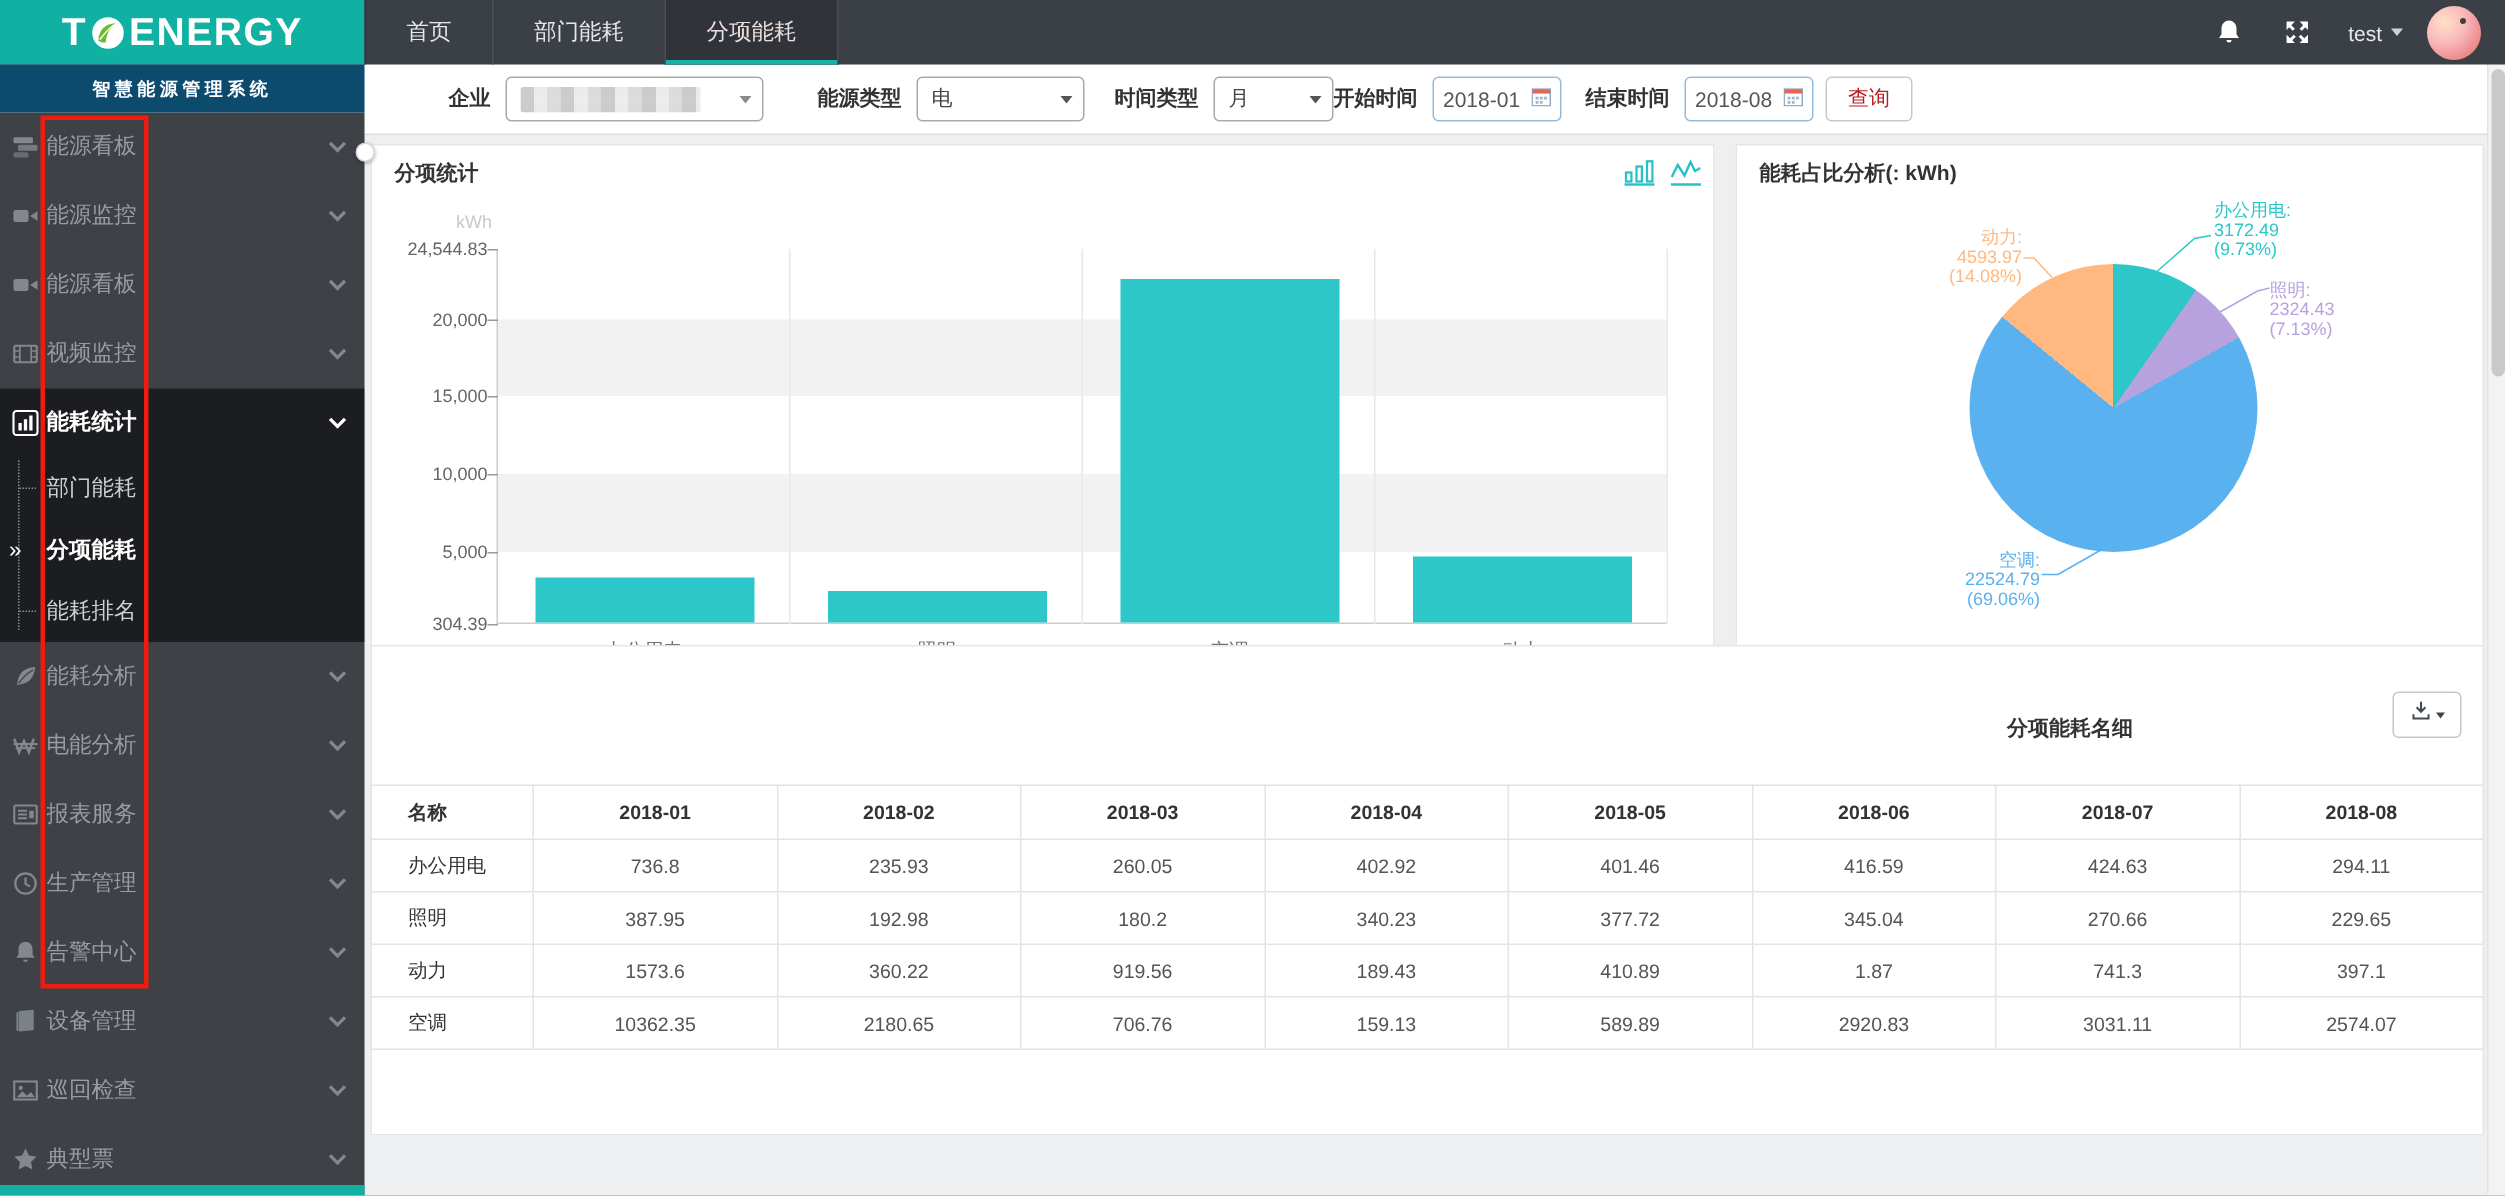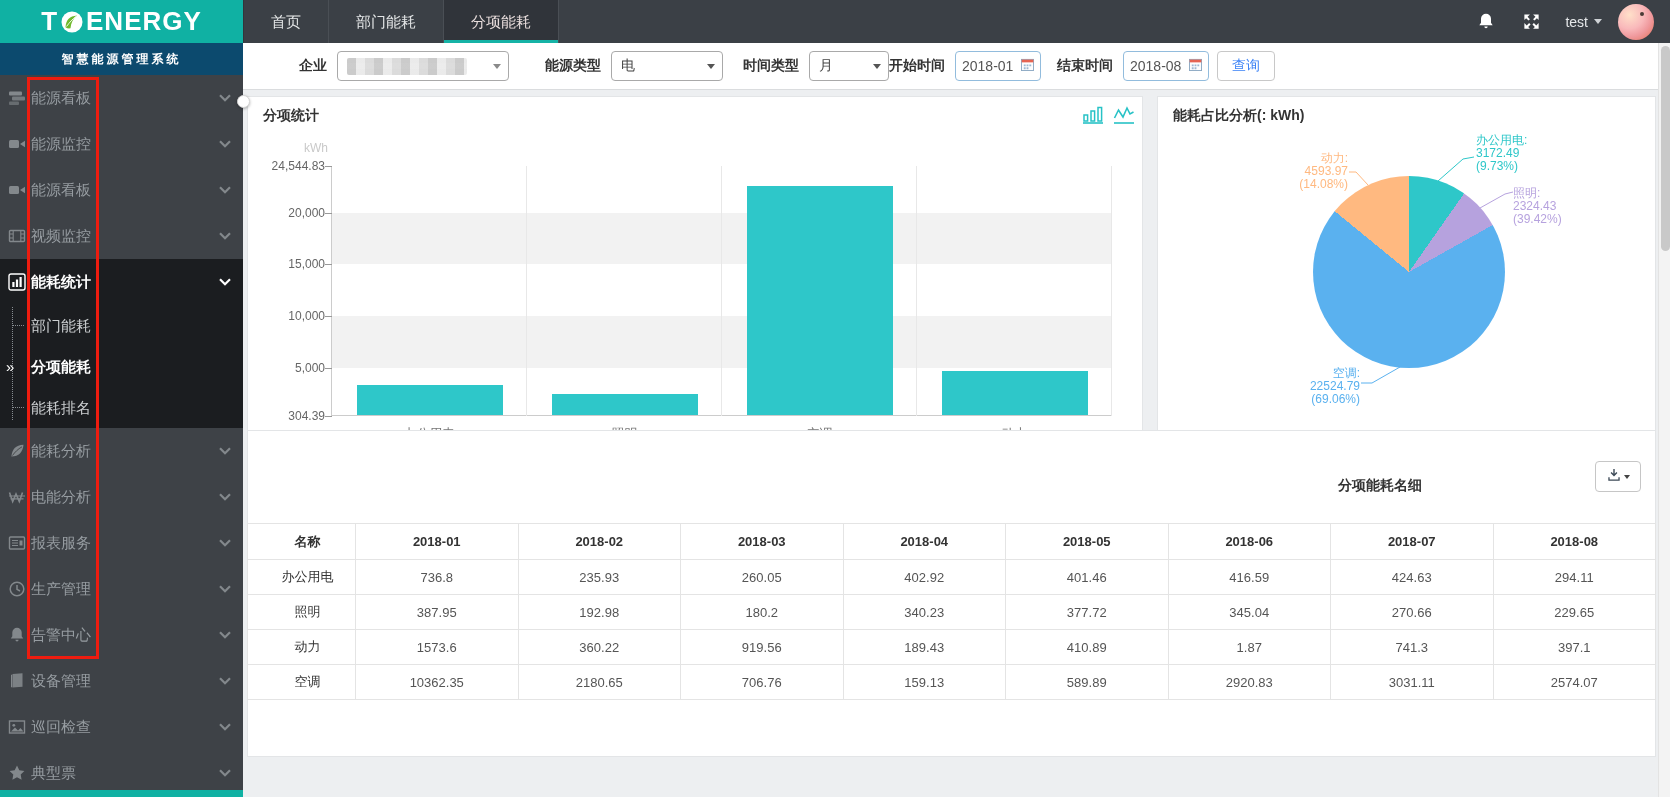--- a/index.html
+++ b/index.html
@@ -50,21 +50,21 @@
 
 
 .filterbar{position:absolute;left:243px;top:43px;width:1415px;height:47px;background:#fff;border-bottom:1px solid #dadcde;display:flex;align-items:center;padding-left:56px;font-size:14px;z-index:4}
 .flabel{font-weight:bold;color:#333;white-space:nowrap}
 .select{position:relative;height:30px;background:#fff;border:1px solid #a9a9a9;border-radius:4px;display:flex;align-items:center;padding:0 20px 0 9px;color:#444;cursor:pointer}
 .select .scaret{position:absolute;right:7px;top:12px;width:0;height:0;border:4px solid transparent;border-top:5px solid #555}
 .blur{width:120px;height:17px;border-radius:2px;background:
  repeating-linear-gradient(90deg,rgba(201,201,201,.9) 0 9px,rgba(236,236,236,.9) 9px 18px,rgba(219,219,219,.9) 18px 27px),
  repeating-linear-gradient(0deg,#ddd 0 6px,#eee 6px 12px)}
 .dinput{display:flex;align-items:center;justify-content:space-between;height:30px;width:86px;border:1px solid #92bcdd;border-radius:4px;padding:0 6px;color:#555;background:#fff;cursor:text}
-.btn{height:30px;padding:0 14px;border:1px solid #c8c8c8;border-radius:4px;background:#fff;color:#3b82f6;font-size:14px;cursor:pointer}
+.btn{height:30px;padding:0 14px;border:1px solid #c8c8c8;border-radius:4px;background:#fff;color:#b91c1c;font-size:14px;cursor:pointer}
 
 
 .panel{position:absolute;background:#fff;border:1px solid #e3e5e7}
 .bar-panel{left:247px;top:96px;width:896px;height:353px}
 .pie-panel{left:1157px;top:96px;width:499px;height:353px}
 .table-panel{left:247px;top:430px;width:1409px;height:327px}
 .ptitle{position:absolute;left:15px;top:10px;font-size:14px;font-weight:bold;color:#333}
 .unit{position:absolute;left:56px;top:44px;color:#c9c9c9;font-size:12px}
 .toggles{position:absolute;top:9px;right:7px;display:flex;gap:9px}
 .tg{cursor:pointer;display:flex}
@@ -83,21 +83,21 @@
 .pie-label{position:absolute;font-size:12px;line-height:13px;white-space:nowrap}
 .leaders{position:absolute;left:0;top:0;width:499px;height:353px;pointer-events:none}
 
 
 .tbl-title{position:absolute;left:1090px;top:46px;font-size:14px;font-weight:bold;color:#333}
 .export{position:absolute;right:14px;top:30px;width:46px;height:31px;border:1px solid #c6c6c6;border-radius:4px;background:#fff;display:flex;align-items:center;justify-content:center;gap:3px;cursor:pointer}
 .ecaret{display:inline-block;width:0;height:0;border:3.5px solid transparent;border-top:4.5px solid #444;margin-top:4px}
 .dtable{position:absolute;left:-1px;top:92px;width:1409px;border-collapse:collapse;font-size:13px;color:#555;table-layout:fixed}
 .dtable th,.dtable td{border:1px solid #e4e4e4;height:35px;text-align:center;font-weight:normal;background:#fff}
 .dtable th{font-weight:bold;color:#333;height:36px}
-.dtable .name{width:108px;text-align:center;padding-left:12px;color:#333}
+.dtable .name{width:108px;text-align:left;padding-left:24px;color:#333}
 
 
 .vscroll{position:absolute;left:1658px;top:43px;width:12px;height:754px;background:#f3f3f3;border-left:1px solid #e3e3e3;z-index:8}
 .vthumb{position:absolute;left:1.5px;top:3px;width:9px;height:205px;background:#c9c9c9;border-radius:5px;cursor:pointer}
 </style>
 </head>
 <body>
 
 <div class="screen">
 
@@ -471,21 +471,21 @@
     </svg>
     <div>
         <div class="pie-label" style="left: 318px; top: 37px; text-align: left; color: rgb(46, 199, 201);">
           <div>办公用电:</div>
           <div>3172.49</div>
           <div>(9.73%)</div>
         </div>
         <div class="pie-label" style="left: 355px; top: 90px; text-align: left; color: rgb(182, 162, 222);">
           <div>照明:</div>
           <div>2324.43</div>
-          <div>(39.42%)</div>
+          <div>(7.13%)</div>
         </div>
         <div class="pie-label" style="left: 116px; top: 270px; width: 86px; text-align: right; color: rgb(90, 177, 239);">
           <div>空调:</div>
           <div>22524.79</div>
           <div>(69.06%)</div>
         </div>
         <div class="pie-label" style="left: 94px; top: 55px; width: 96px; text-align: right; color: rgb(255, 185, 128);">
           <div>动力:</div>
           <div>4593.97</div>
           <div>(14.08%)</div>

